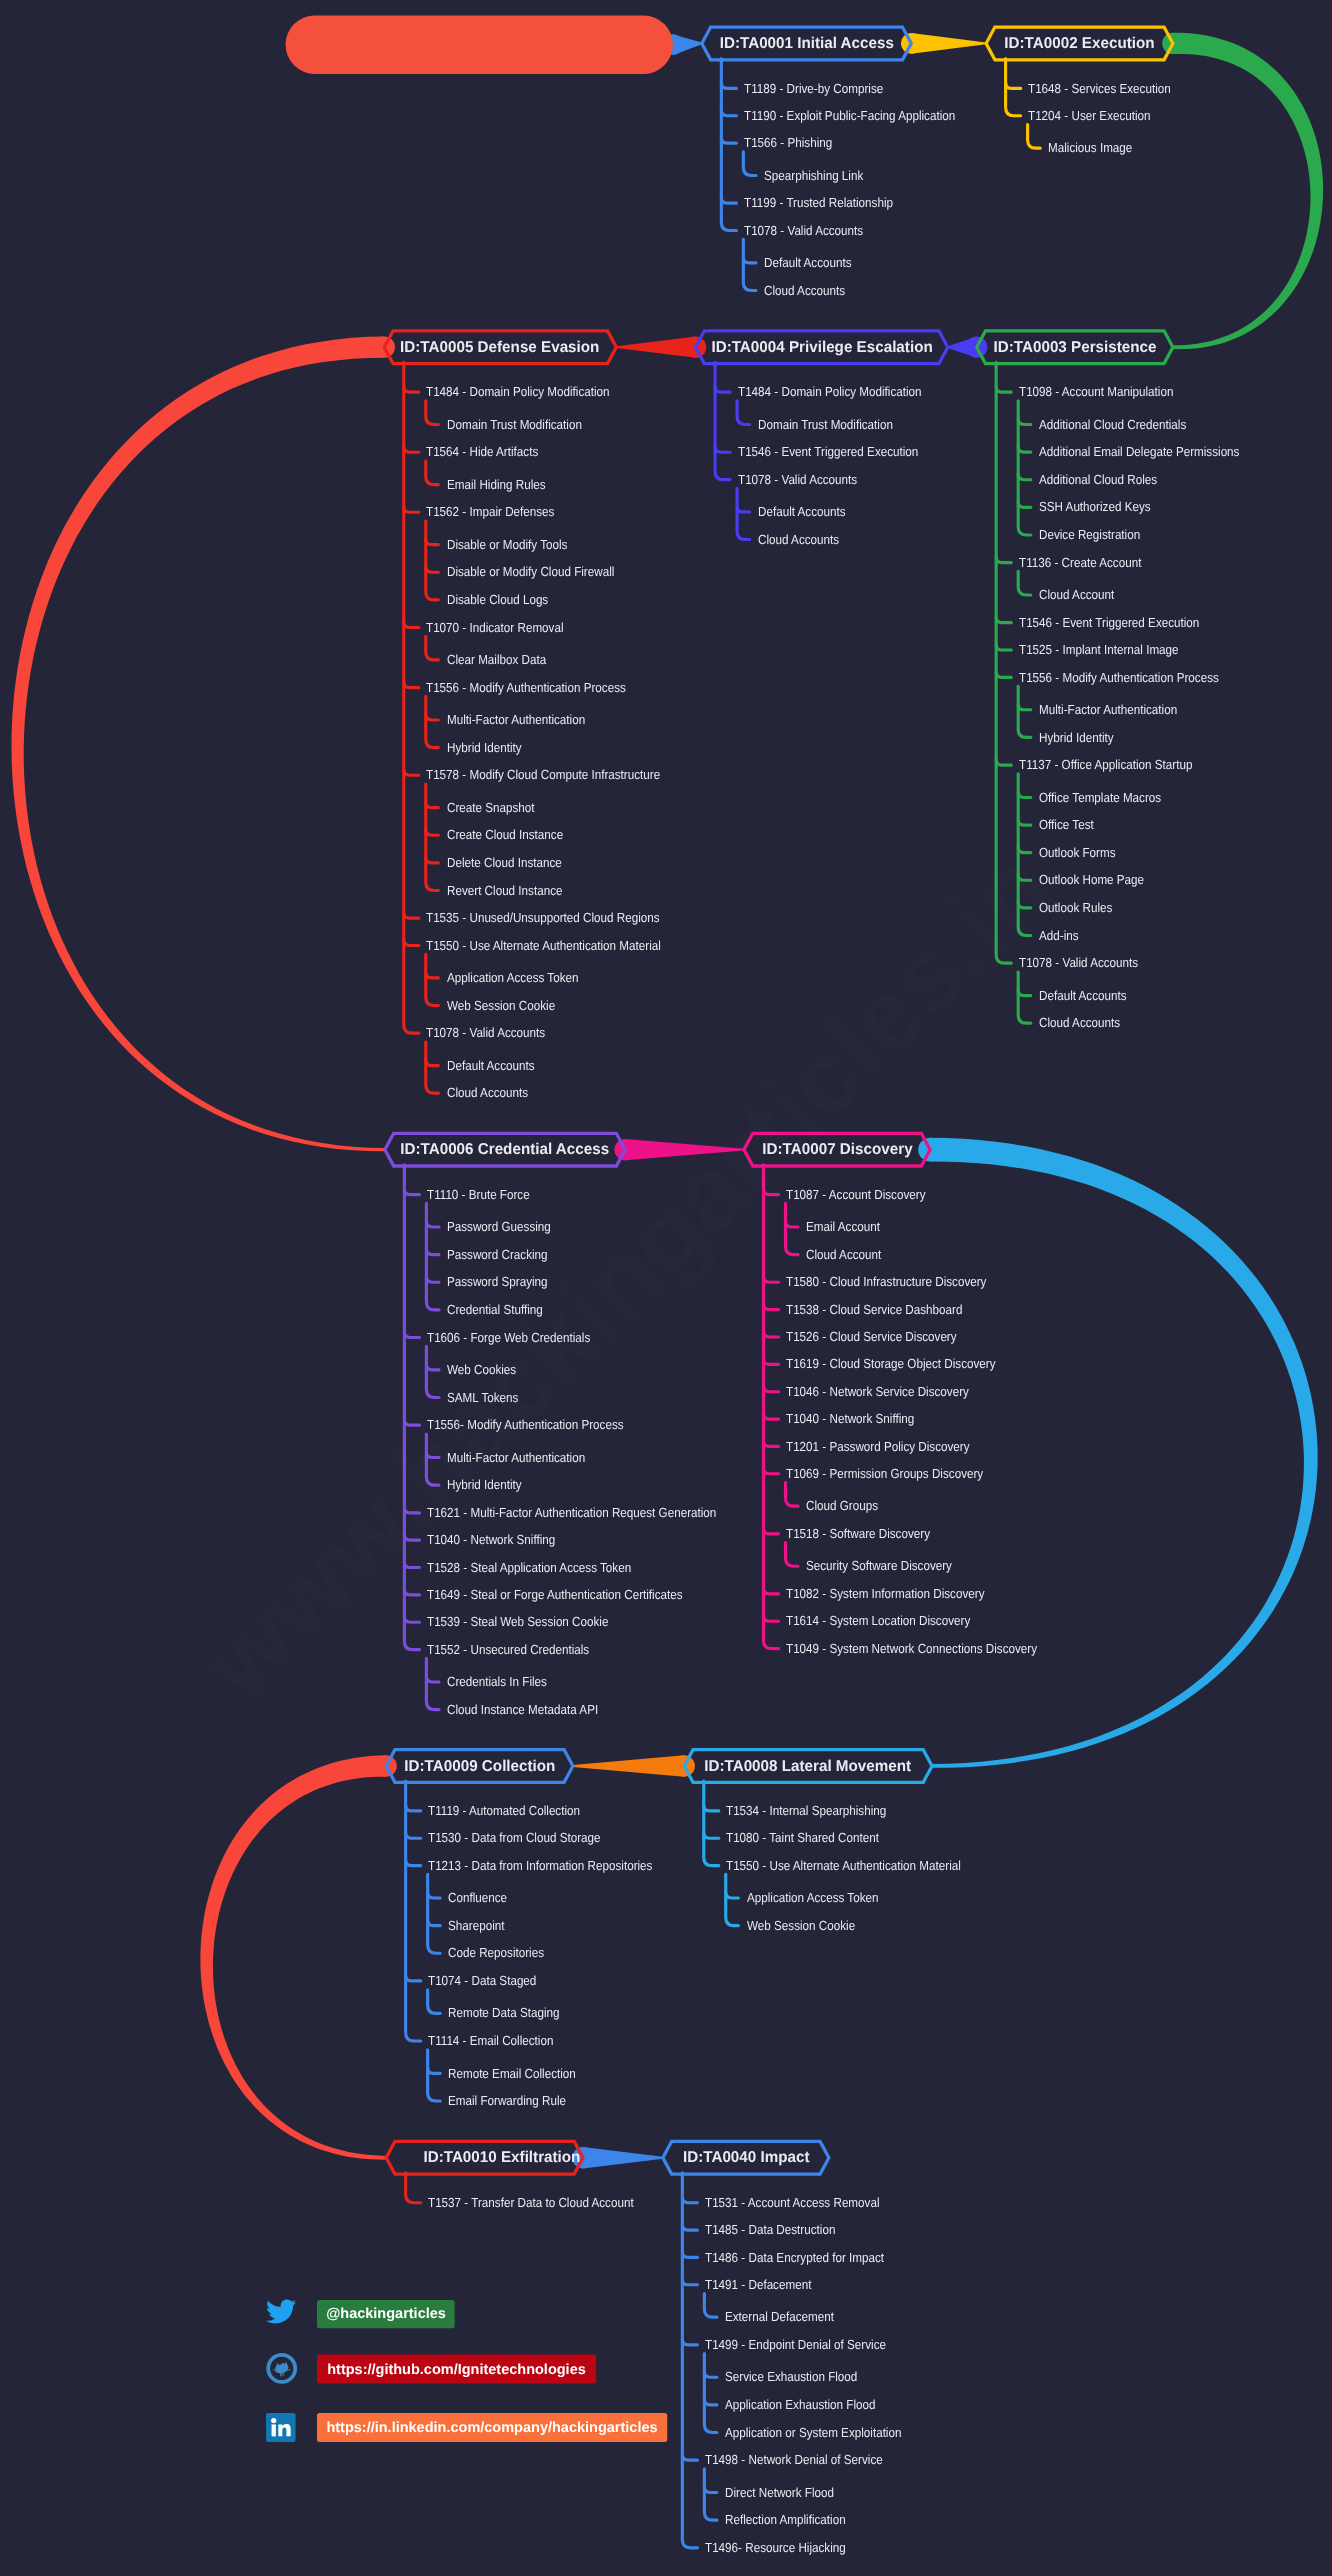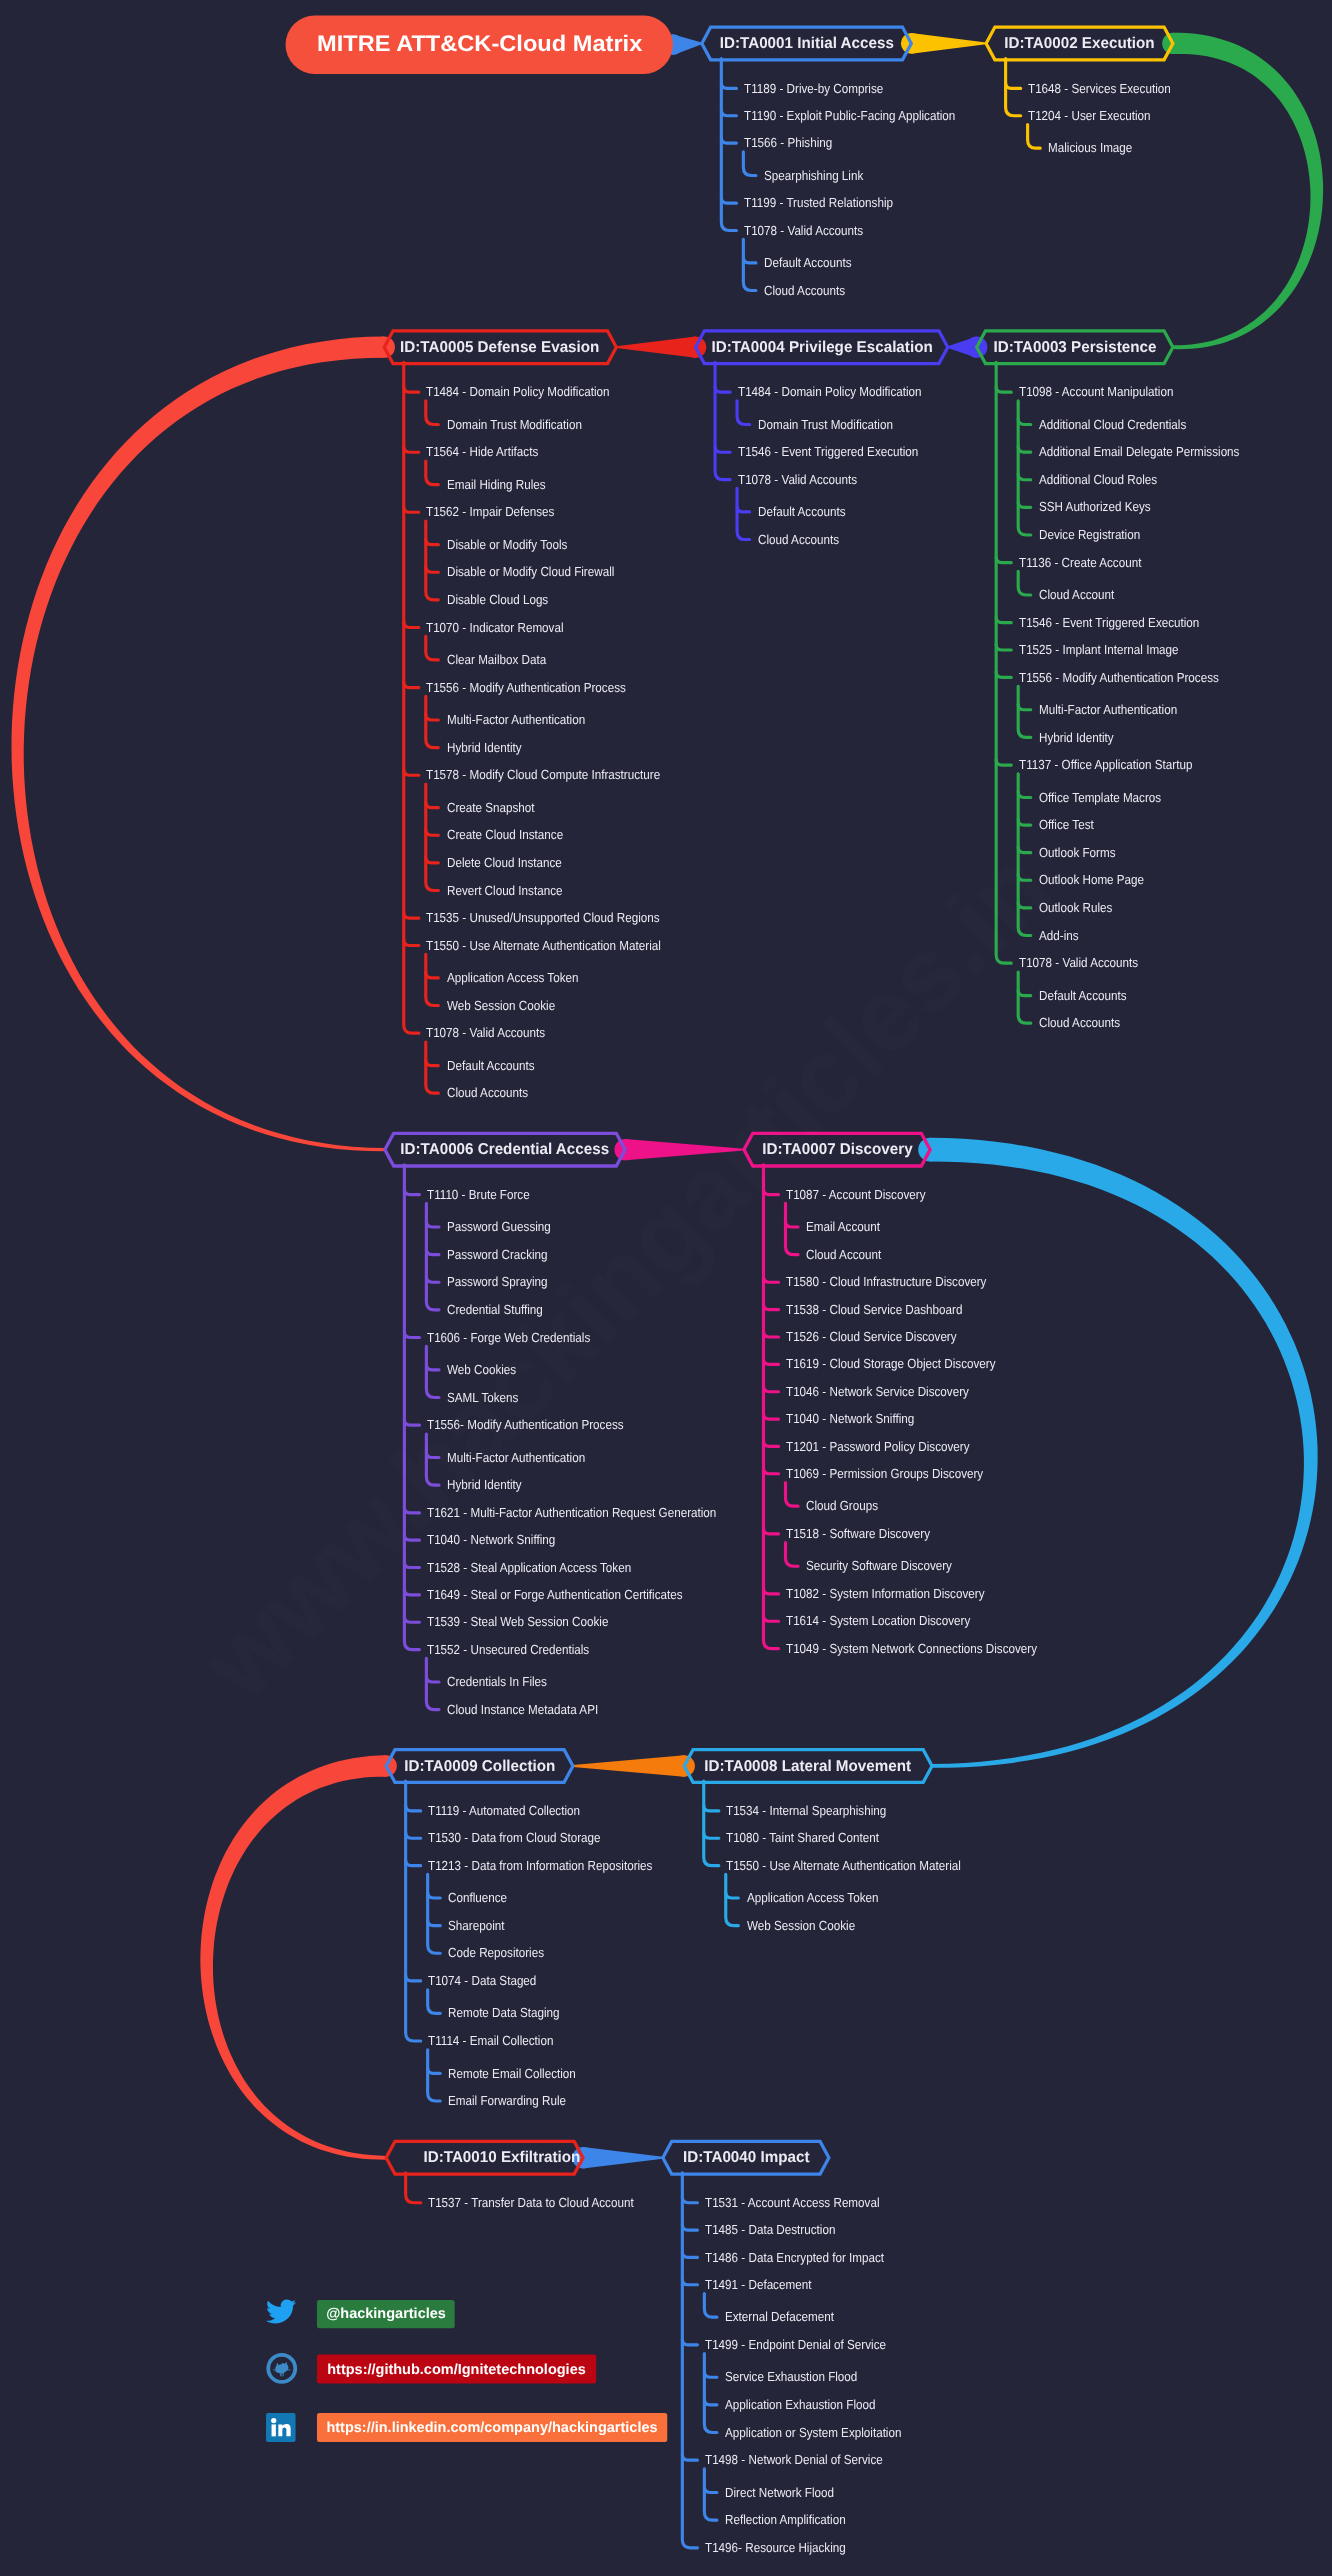--- a/index.html
+++ b/index.html
@@ -390,23 +390,20 @@
 <div class="leaf l1" style="left:705px;top:2277px;">T1491 - Defacement</div>
 <div class="leaf l2" style="left:725px;top:2309px;">External Defacement</div>
 <div class="leaf l1" style="left:705px;top:2337px;">T1499 - Endpoint Denial of Service</div>
 <div class="leaf l2" style="left:725px;top:2369px;">Service Exhaustion Flood</div>
 <div class="leaf l2" style="left:725px;top:2397px;">Application Exhaustion Flood</div>
 <div class="leaf l2" style="left:725px;top:2425px;">Application or System Exploitation</div>
 <div class="leaf l1" style="left:705px;top:2452px;">T1498 - Network Denial of Service</div>
 <div class="leaf l2" style="left:725px;top:2485px;">Direct Network Flood</div>
 <div class="leaf l2" style="left:725px;top:2512px;">Reflection Amplification</div>
 <div class="leaf l1" style="left:705px;top:2540px;">T1496- Resource Hijacking</div>
-<div class="node root" style="left:286px;top:15.4px;width:387px;height:58px;">
-      <span class="root-label">MITRE ATT&amp;CK-Cloud Matrix</span>
-    </div>
 <div class="badge" style="left:317px;top:2300px;width:138px;height:28px;">
       <span>@hackingarticles</span>
     </div>
 <div class="badge" style="left:317px;top:2355px;width:279px;height:29px;">
       <span>https://github.com/Ignitetechnologies</span>
     </div>
 <div class="badge" style="left:317px;top:2413px;width:350px;height:29px;">
       <span>https://in.linkedin.com/company/hackingarticles</span>
     </div>
 <div class="watermark">www.hackingarticles.in</div>

